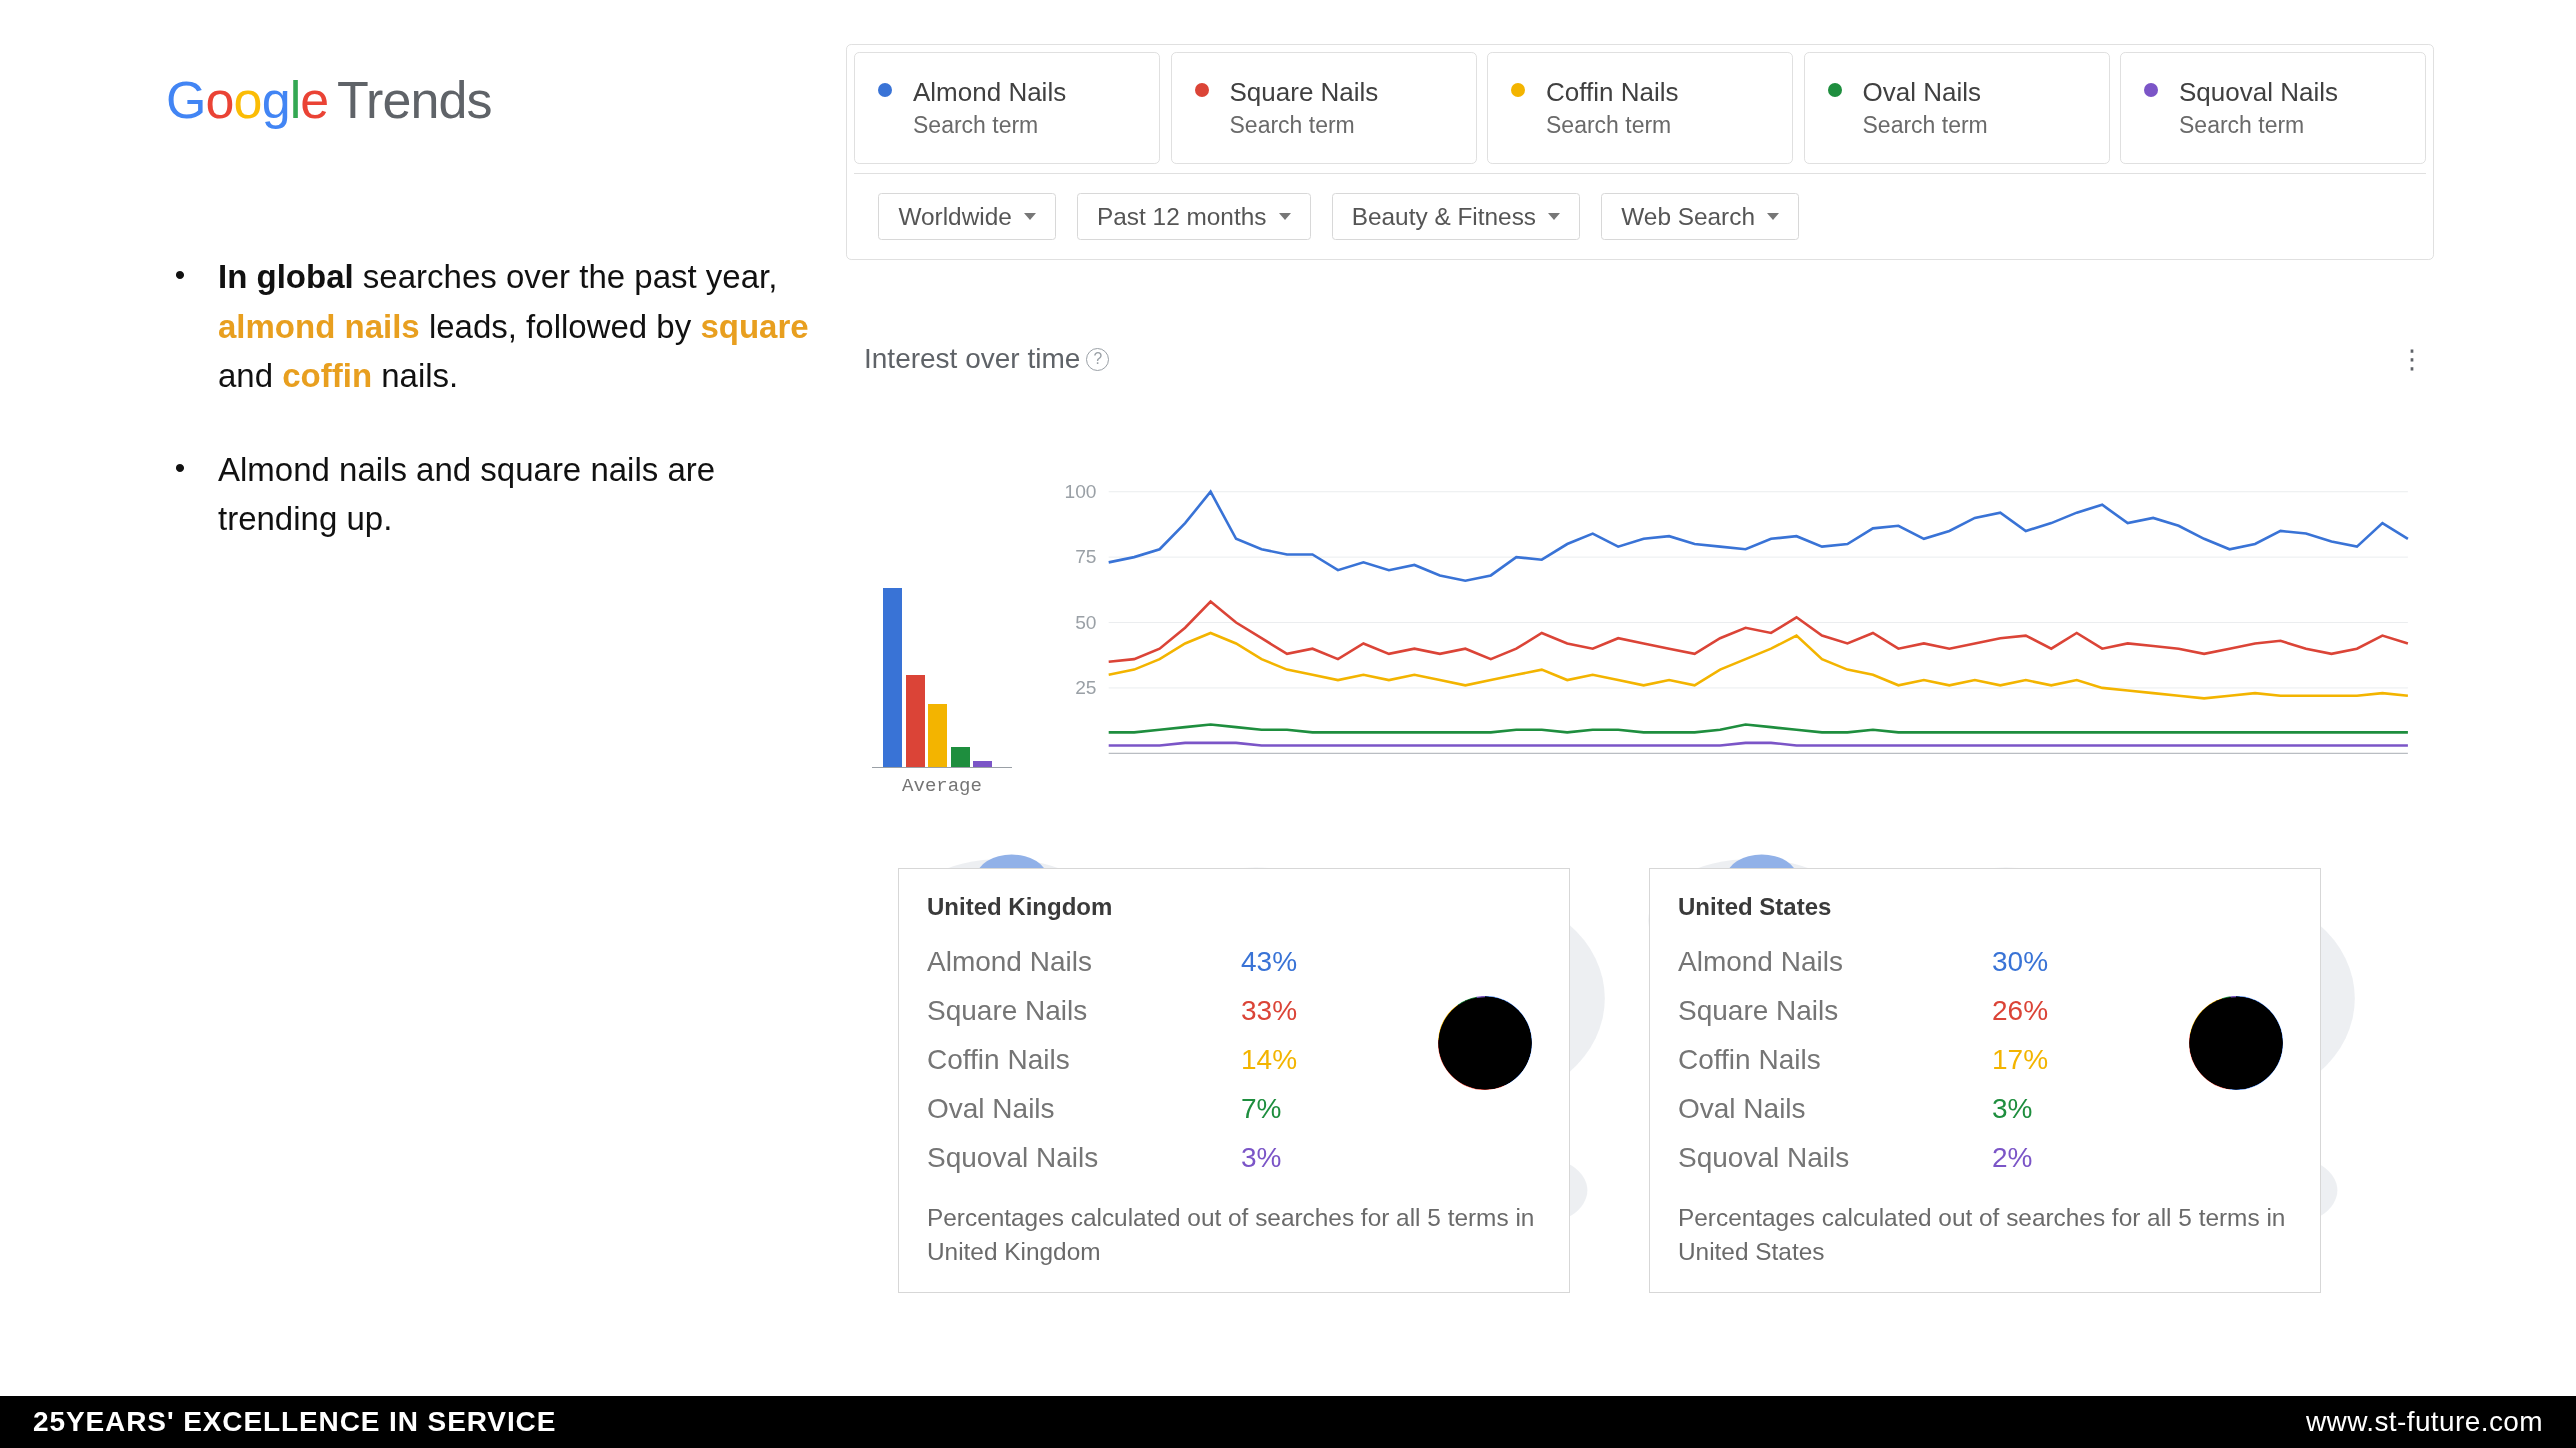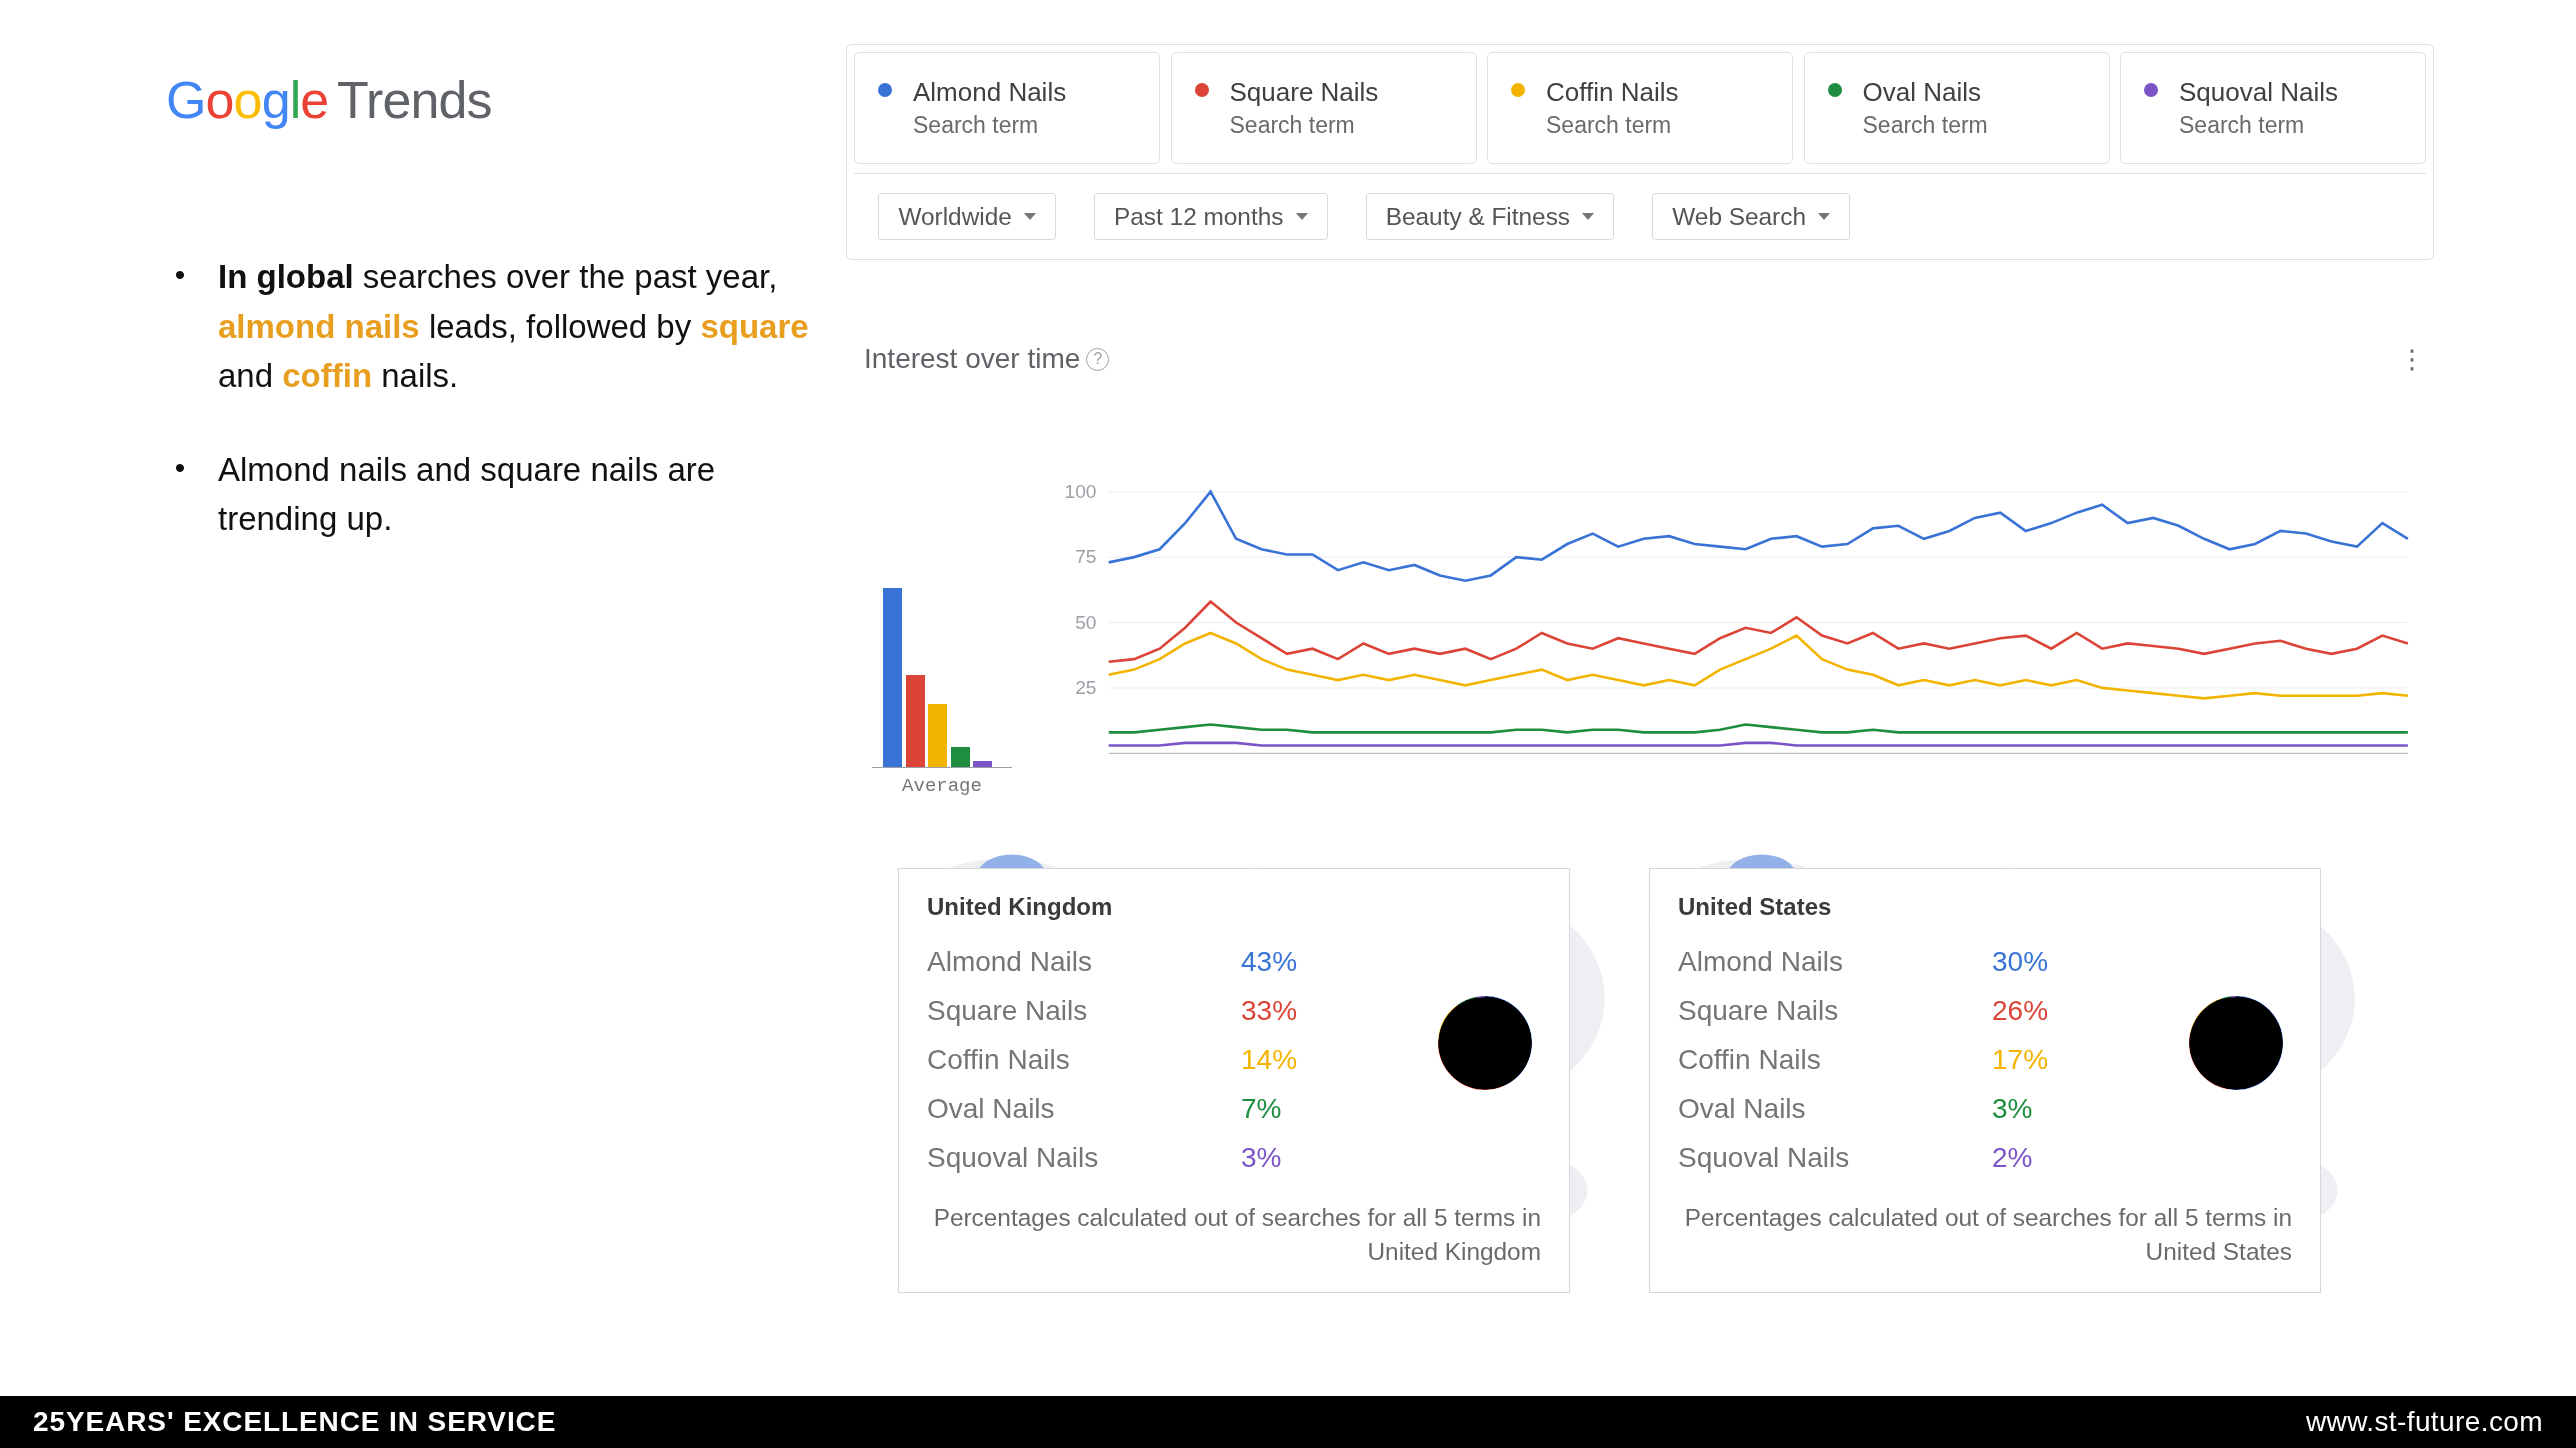--- a/index.html
+++ b/index.html
@@ -18,21 +18,21 @@
   .bold { font-weight: 700; }
 
   
   .panel { position: absolute; left: 846px; top: 44px; width: 1588px; border: 0.9px solid #e0e0e0; border-radius: 5.2px; padding: 7px 7px 0 7px; }
   .terms-row { display: flex; gap: 10.5px; }
   .term-card { flex: 1; border: 0.9px solid #e0e0e0; border-radius: 5.2px; padding: 24.4px 23px; display: flex; align-items: flex-start; gap: 21px; background:#fff; }
   .dot { width: 14px; height: 14px; border-radius: 50%; flex-shrink: 0; margin-top: 5.2px; }
   .term-name { font-size: 26px; color:#404040; }
   .term-sub  { font-size: 23px; color:#6a6a6a; margin-top: 3.5px; }
 
-  .filters-row { display: flex; gap: 38px; padding: 19px 24.4px 19px 24.4px; border-top: 0.9px solid #e0e0e0; margin-top: 8.7px; }
+  .filters-row { display: flex; gap: 21px; padding: 19px 24.4px 19px 24.4px; border-top: 0.9px solid #e0e0e0; margin-top: 8.7px; }
   .filter { border: 0.9px solid #d8d8d8; border-radius: 3.5px; padding: 8.7px 19px; font-size: 24.4px; color:#555; display: flex; align-items: center; gap: 12.2px; background:#fff; }
   .filter .caret { width:0;height:0;border-left:6.1px solid transparent;border-right:6.1px solid transparent;border-top:7.9px solid #777; }
 
   .section-title-row { position:absolute; left: 864px; top: 343px; width: 1561px; display:flex; align-items:center; justify-content:space-between; }
   .section-title { font-size: 28px; color:#5f6368; display:flex; align-items:center; gap:6px; }
   .help-icon { width:23px;height:23px;border:1.7px solid #9aa0a6;border-radius:50%;display:flex;align-items:center;justify-content:center;font-size:15.7px;color:#9aa0a6; }
   .more-icon { font-size: 26px; color:#5f6368; letter-spacing:0; line-height:0.4; }
 
   
   .avg-wrap { position:absolute; left: 872px; top: 541px; width: 140px; text-align:center; }
@@ -50,21 +50,21 @@
 
   
   .maps-area { position:absolute; left: 846px; top: 824px; width: 1588px; height: 523px; }
   .map-bg { position:absolute; top:0; width:785px; height:471px; }
   .map-bg svg { width:100%; height:100%; opacity:0.55; }
   .region-card { position:absolute; top:44px; width:672px; border:0.9px solid #d7d7d7; background:#fff; padding:24.4px 28px 23px 28px; }
   .region-title { font-size:24px; font-weight:700; color:#3a3a3a; margin-bottom:15.7px; }
   .region-row { display:flex; justify-content:flex-start; font-size:28px; color:#757575; line-height:1.75; }
   .region-row .name { width: 314px; }
   .region-row .pct { width: 96px; font-weight:500; }
-  .region-note { font-size:24.4px; color:#6a6a6a; margin-top:19px; line-height:1.4;text-align:right; }
+  .region-note { font-size:24.4px; color:#6a6a6a; margin-top:19px; line-height:1.4; }
   .donut-wrap { position:absolute; right:23px; top:113px; width:122px; height:122px; }
   .donut-wrap svg { width:100%; height:100%; transform: rotate(-90deg); }
 
   
   .footer { position:absolute; left:0; bottom:0; width:100%; background:#000; color:#fff; height:52px; display:flex; align-items:center; justify-content:space-between; padding:0 33px; font-weight:700; font-size:28px; letter-spacing:0.9px; }
   .footer .right { font-weight:400; letter-spacing:0.4px; }
 </style>
 </head>
 <body>
 

